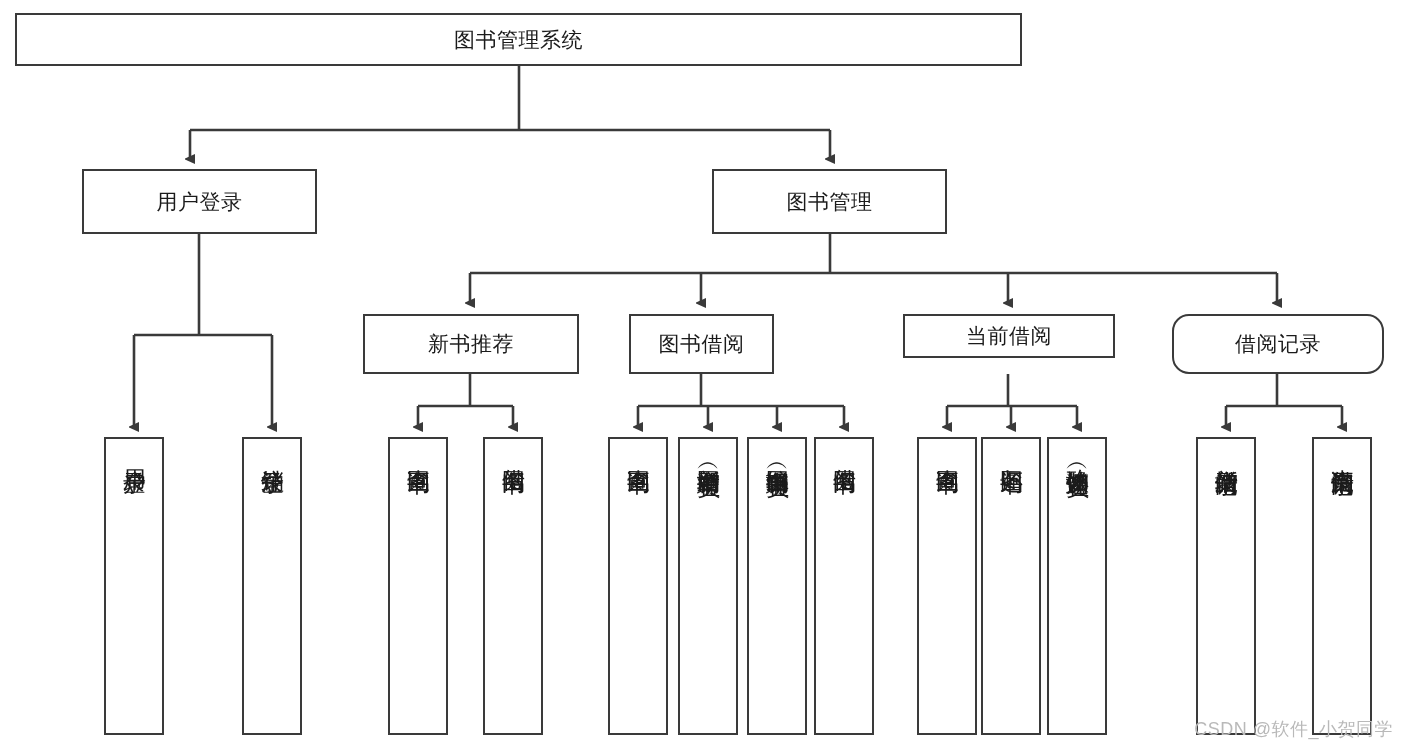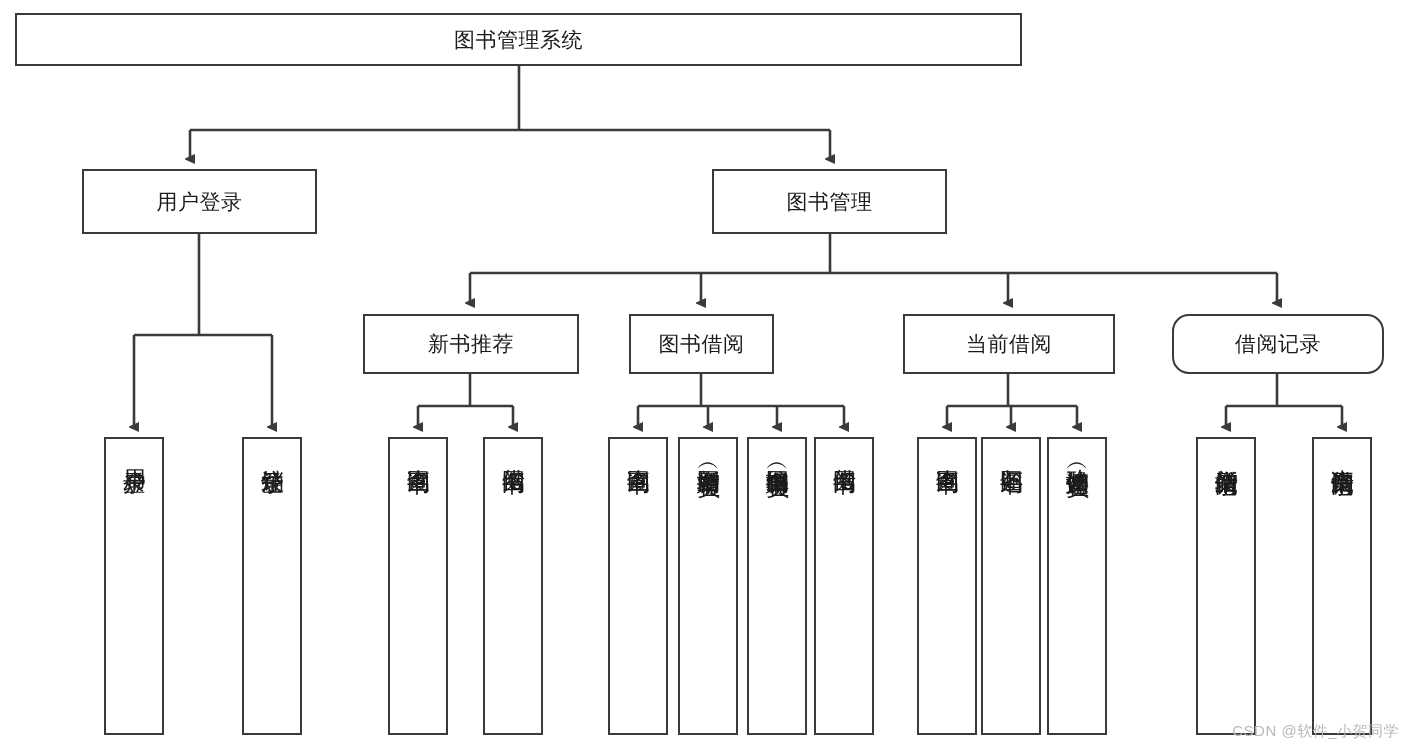--- a/index.html
+++ b/index.html
@@ -47,23 +47,23 @@
   .node.vert .vtext {
     writing-mode: vertical-rl;
     text-orientation: upright;
     font-size: 23px;
     line-height: 1.12;
     letter-spacing: 1px;
     white-space: nowrap;
   }
   .watermark {
     position: absolute;
-    right: 6px;
+    right: 12px;
     bottom: 6px;
-    font-size: 15px;
+    font-size: 18px;
     color: #b9b9b9;
     letter-spacing: 0.5px;
     white-space: nowrap;
   }
 </style>
 </head>
 <body>
 
 <div id="canvas">
 
@@ -127,21 +127,21 @@
   <div class="node horiz" style="left:712px; top:169px; width:235px; height:65px;">
     <span>图书管理</span>
   </div>
 
   <div class="node horiz" style="left:363px; top:314px; width:216px; height:60px;">
     <span>新书推荐</span>
   </div>
   <div class="node horiz" style="left:629px; top:314px; width:145px; height:60px;text-align:center;">
     <span>图书借阅</span>
   </div>
-  <div class="node horiz" style="left:903px; top:314px; width:212px; height:60px;">
+  <div class="node horiz" style="left:903px; top:314px; width:212px; height:44px;">
     <span>当前借阅</span>
   </div>
   <div class="node horiz" style="left:1172px; top:314px; width:212px; height:60px;border-radius:17px;">
     <span>借阅记录</span>
   </div>
 
   <div class="node vert" style="left:104px; top:437px; width:60px; height:298px;">
     <span class="vtext">用户登录</span>
   </div>
   <div class="node vert" style="left:242px; top:437px; width:60px; height:298px;">

